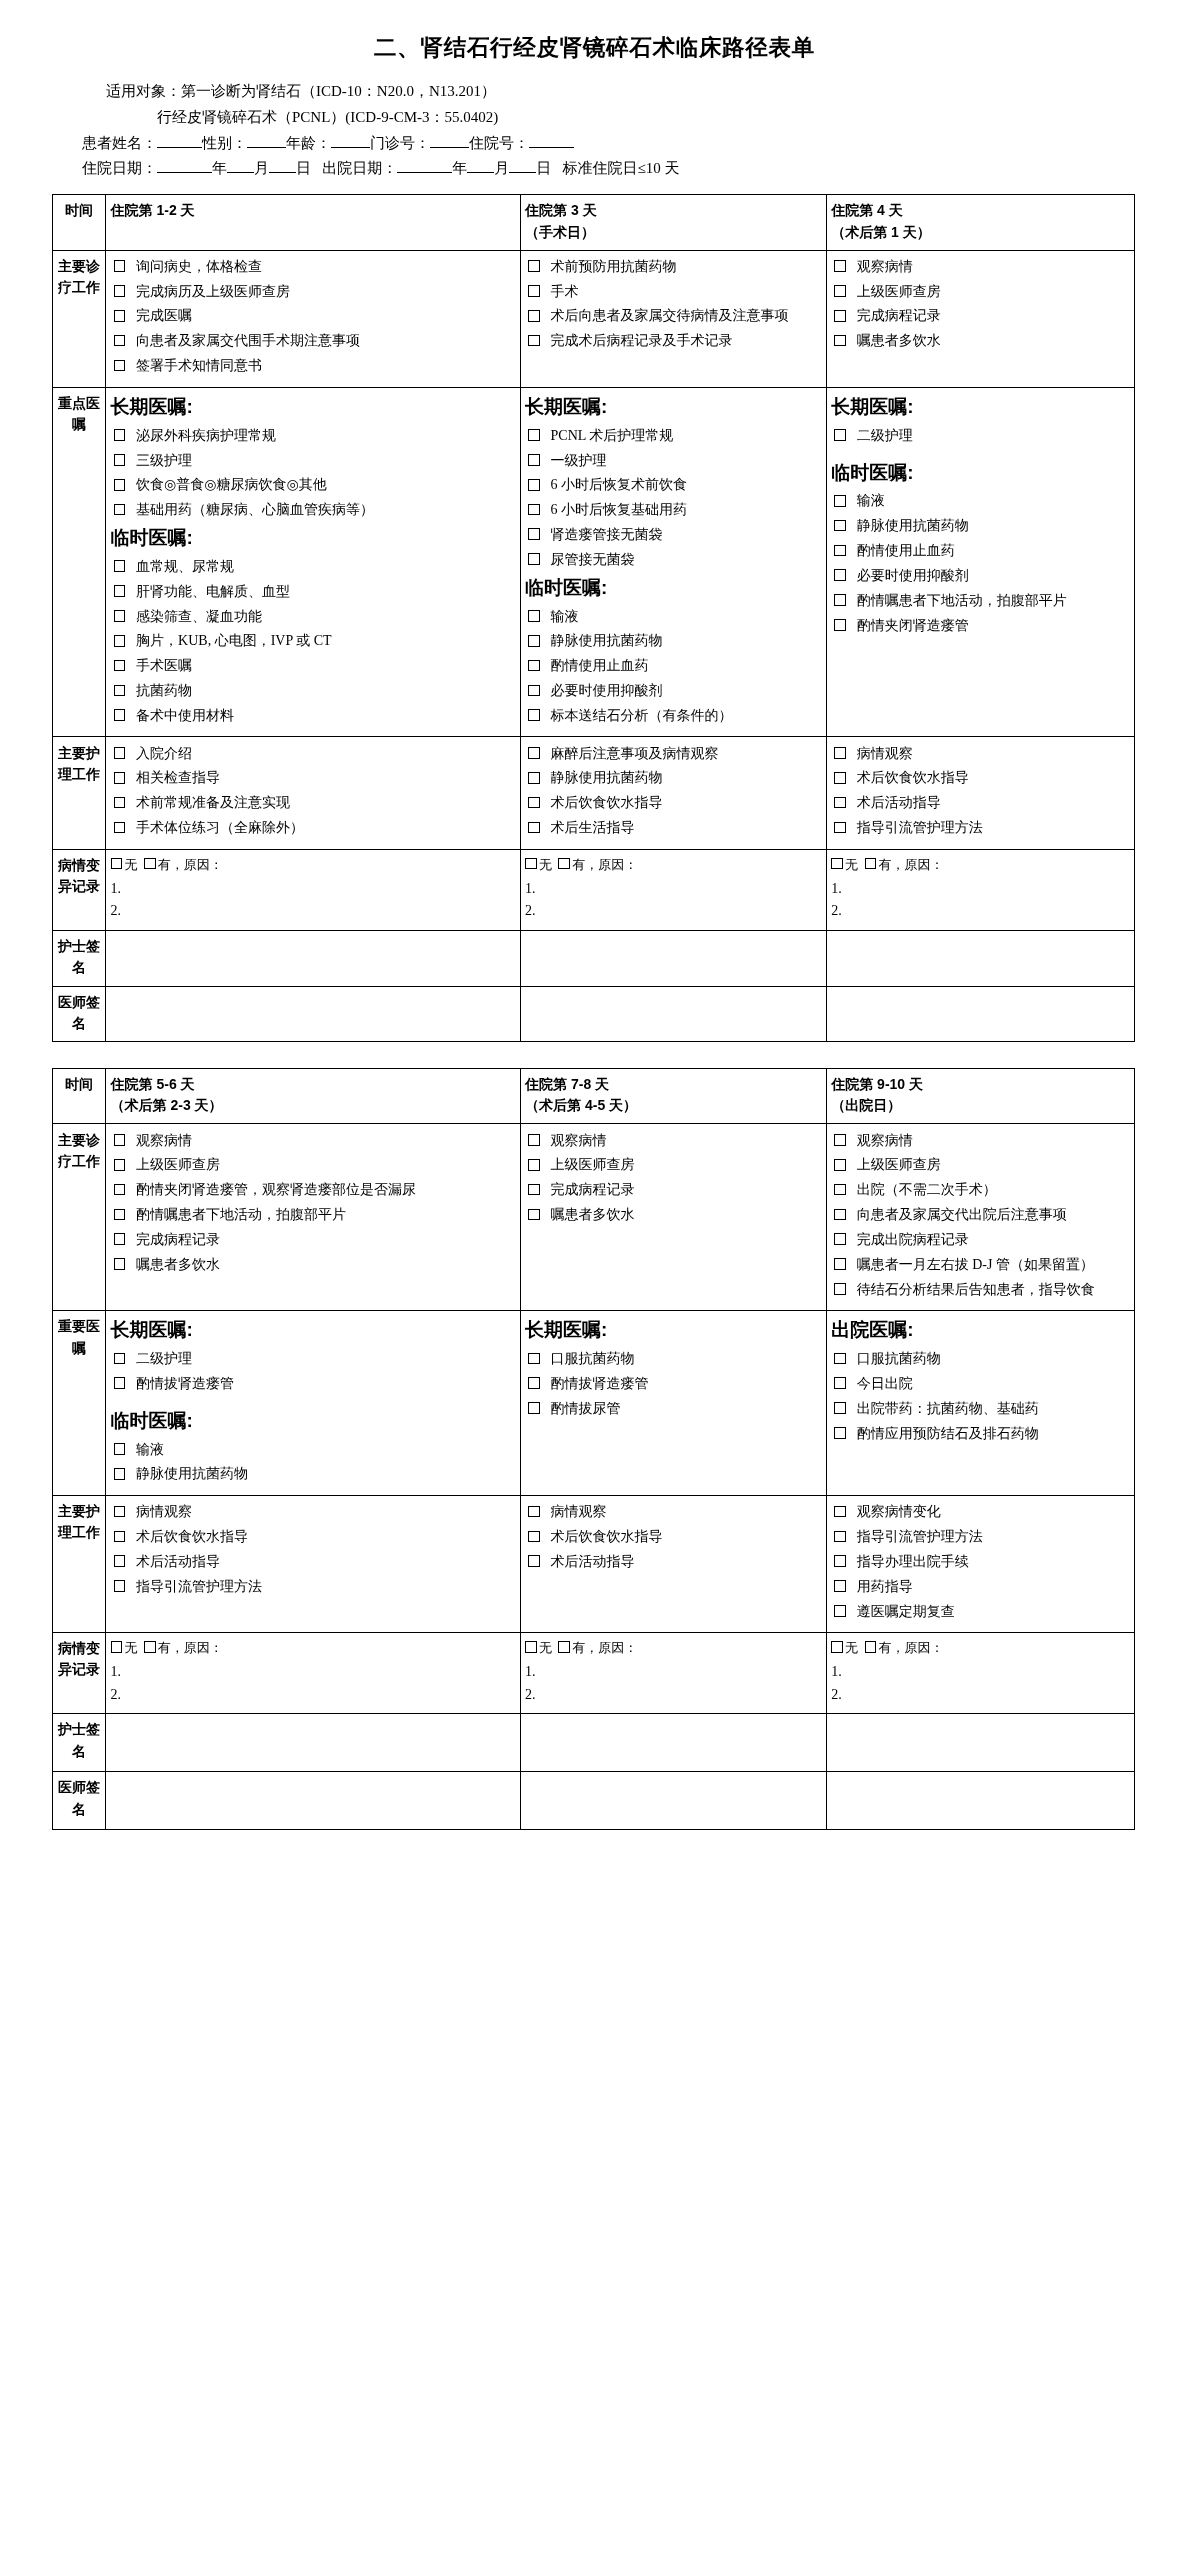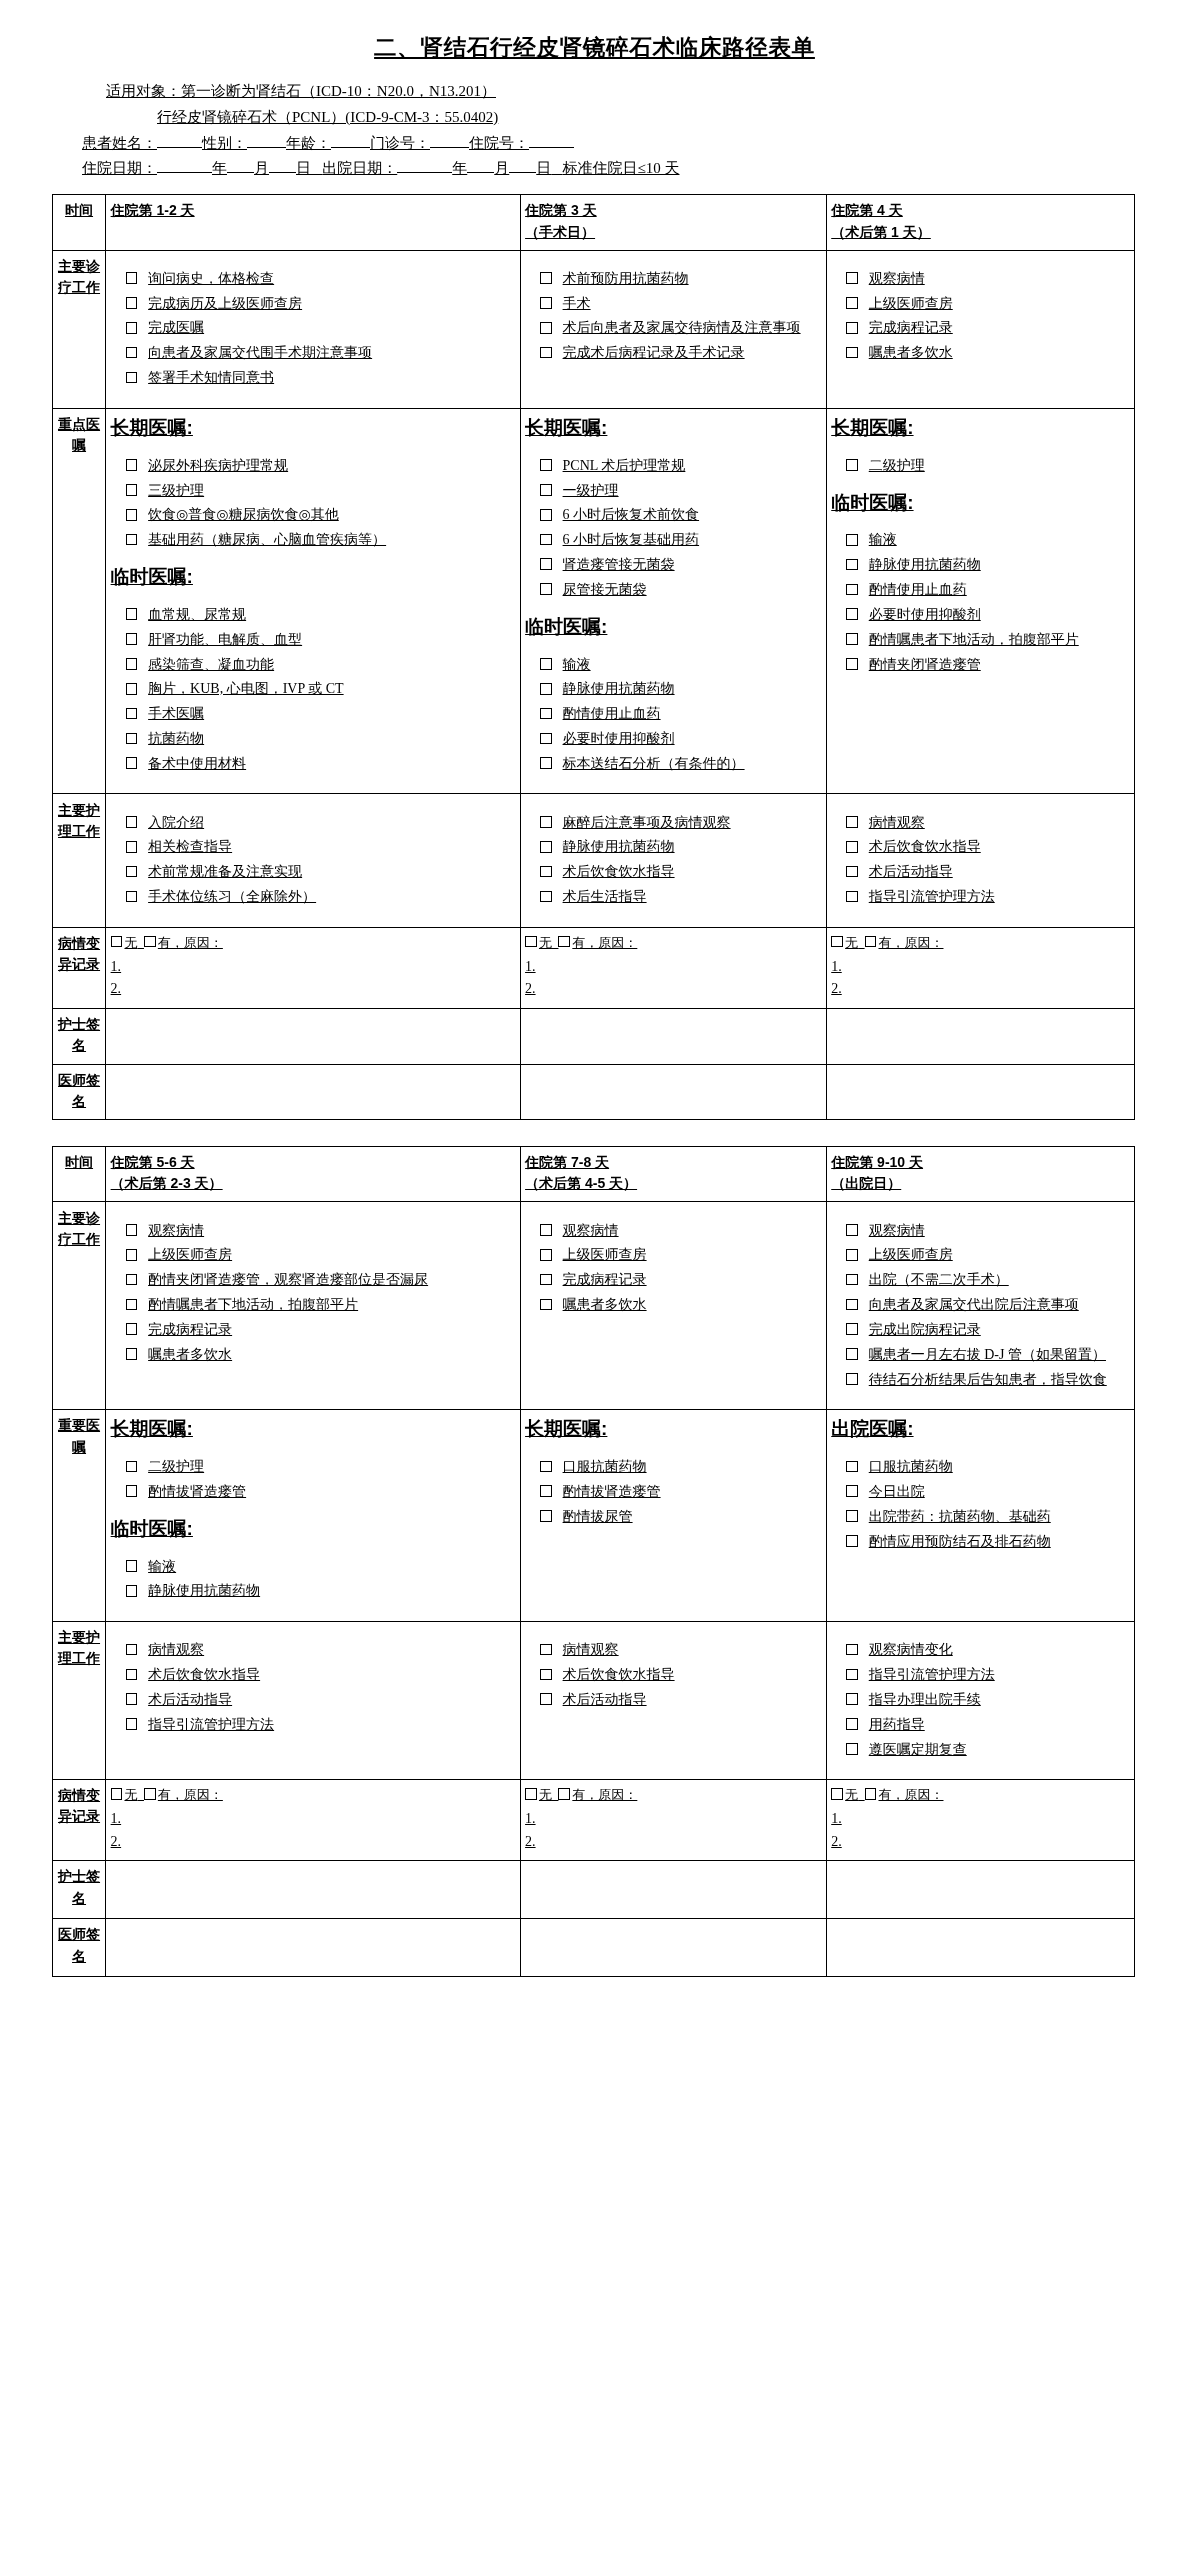--- a/index.html
+++ b/index.html
@@ -9,21 +9,20 @@
   }
   body {
     width: 1189px;
     font-family: "Liberation Serif", "DejaVu Serif", serif;
     color: #000000;
   }
   .page {
     width: 1189px;
     box-sizing: border-box;
     padding: 19.5px 52px 30px 52px;
-    text-decoration: underline;
   }
   .doc-title {
     text-align: center;
     font-family: "Liberation Sans", "DejaVu Sans", sans-serif;
     font-weight: bold;
     font-size: 22.5px;
     letter-spacing: 0.7px;
     margin: 12px 0 16.5px 0;
   }
   .meta {
@@ -75,21 +74,21 @@
     font-weight: bold;
     font-size: 14.6px;
     vertical-align: middle;
     padding: 7.5px 3px;
     line-height: 1.68;
   }
   .colhead-sub { display:block; }
 
   ul.chk {
     list-style: none;
-    margin: 12px;
+    margin: 0;
     padding: 0;
   }
   ul.chk > li {
     position: relative;
     padding-left: 25.5px;
     margin: 0 0 3px 0;
     font-size: 14px;
     line-height: 1.56;
   }
   ul.chk > li::before {

